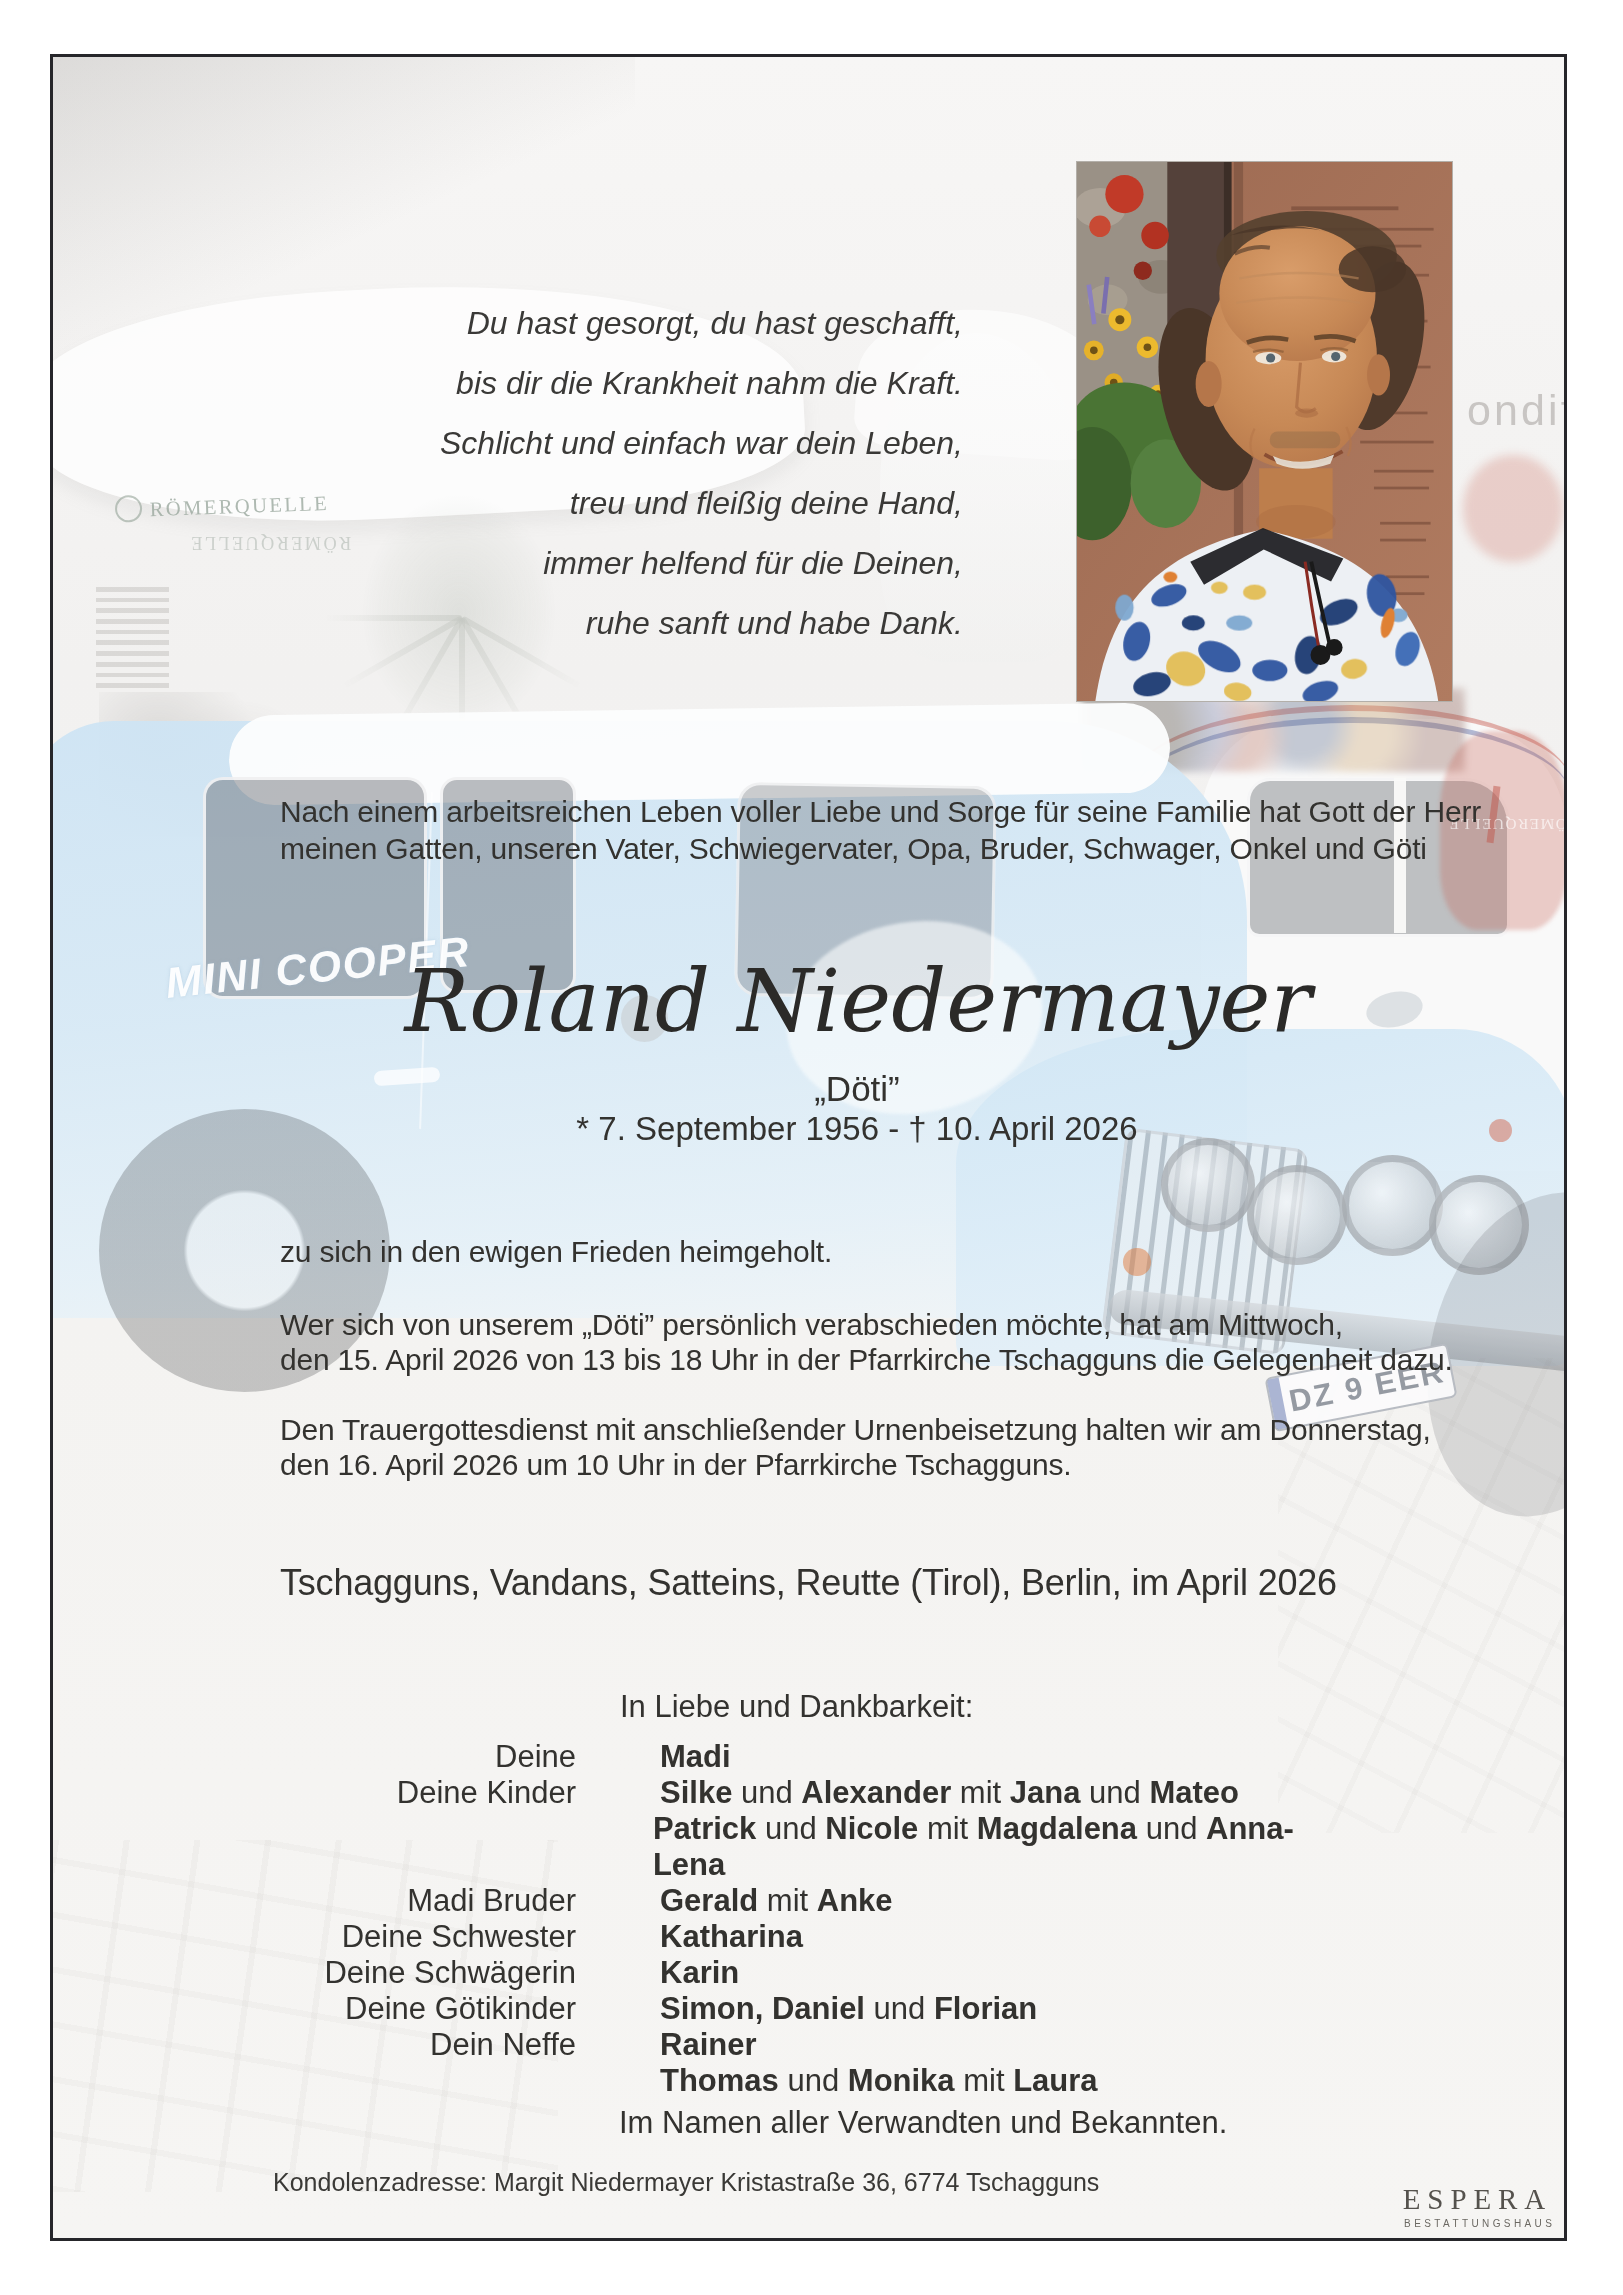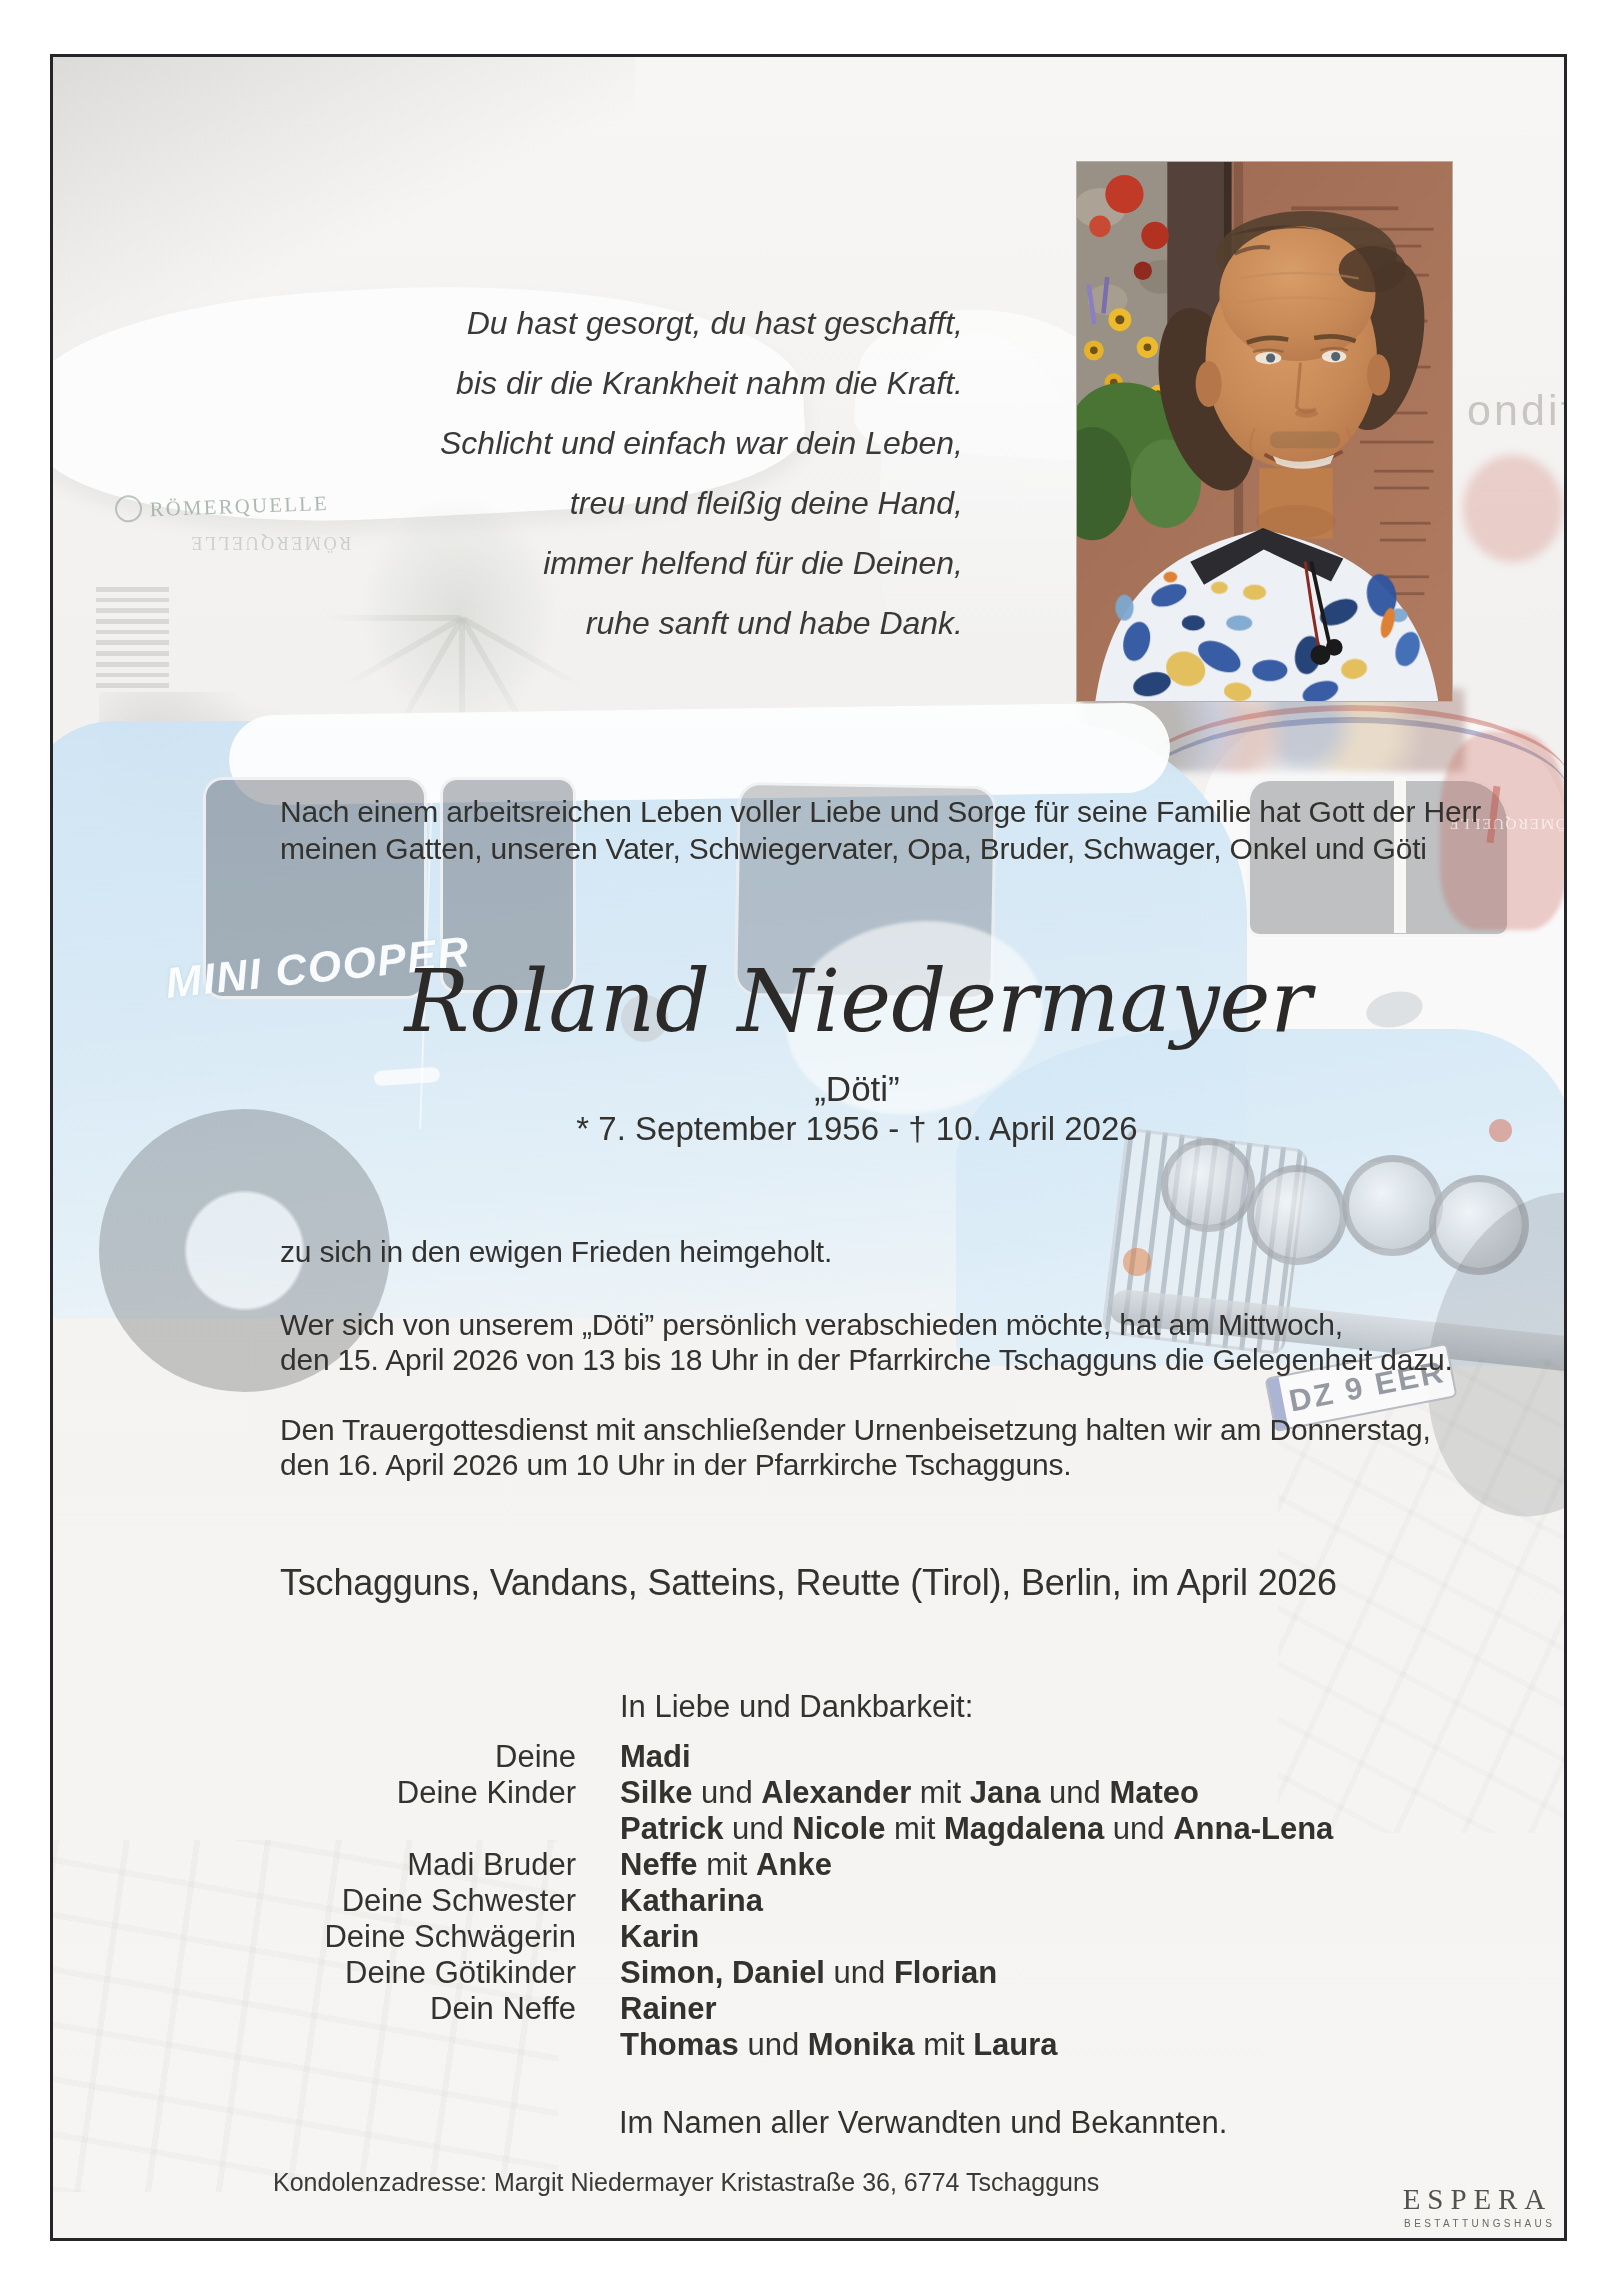--- a/index.html
+++ b/index.html
@@ -82,21 +82,21 @@
   .name{left:805px;top:894px;transform:translateX(-50%);white-space:nowrap;
         font-family:"DejaVu Serif",serif;font-style:italic;font-size:86px;color:#2b2a28;}
   .nick{left:804px;top:1012px;transform:translateX(-50%);font-size:35px;}
   .dates{left:804px;top:1053px;transform:translateX(-50%);font-size:33px;white-space:nowrap;}
   .p1{left:227px;top:1178px;font-size:30px;letter-spacing:-0.2px;}
   .p2{left:227px;top:1250px;font-size:30px;line-height:35px;letter-spacing:-0.2px;}
   .p3{left:227px;top:1355px;font-size:30px;line-height:35px;letter-spacing:-0.2px;}
   .places{left:227px;top:1505px;font-size:36px;letter-spacing:-0.2px;}
   .liebe{left:567px;top:1632px;font-size:31px;}
   .family{left:107px;top:1682px;width:1194px;font-size:31px;line-height:36px;}
-  .frow{display:flex;}
+  .frow{display:flex;gap:40px;}
   .flabel{width:416px;text-align:right;}
   .fval{margin-left:44px;}
   .fval .b{font-weight:bold;}
   .imnamen{left:566px;top:2048px;font-size:31px;}
   .kond{left:220px;top:2111px;font-size:25px;color:#3a3936;}
   .logo{left:1421px;top:2126px;transform:translateX(-50%);text-align:center;z-index:20;color:#55524d;}
   .logo .lname{font-family:"Liberation Serif",serif;font-size:29px;letter-spacing:6.9px;margin-right:-6.9px;}
   .logo .lsub{font-size:10px;letter-spacing:3.4px;margin-right:-3.4px;color:#6b6862;margin-top:2px;padding-left:8px;}
 </style>
 </head>
@@ -332,21 +332,21 @@
       <div class="frow">
         <div class="flabel">Deine Kinder</div>
         <div class="fval"><span class="b">Silke</span><span> und </span><span class="b">Alexander</span><span> mit </span><span class="b">Jana</span><span> und </span><span class="b">Mateo</span></div>
       </div>
       <div class="frow">
         <div class="flabel"></div>
         <div class="fval"><span class="b">Patrick</span><span> und </span><span class="b">Nicole</span><span> mit </span><span class="b">Magdalena</span><span> und </span><span class="b">Anna-Lena</span></div>
       </div>
       <div class="frow">
         <div class="flabel">Madi Bruder</div>
-        <div class="fval"><span class="b">Neffe</span><span> mit </span><span class="b">Anke</span></div>
+        <div class="fval"><span class="b">Gerald</span><span> mit </span><span class="b">Anke</span></div>
       </div>
       <div class="frow">
         <div class="flabel">Deine Schwester</div>
         <div class="fval"><span class="b">Katharina</span></div>
       </div>
       <div class="frow">
         <div class="flabel">Deine Schwägerin</div>
         <div class="fval"><span class="b">Karin</span></div>
       </div>
       <div class="frow">

